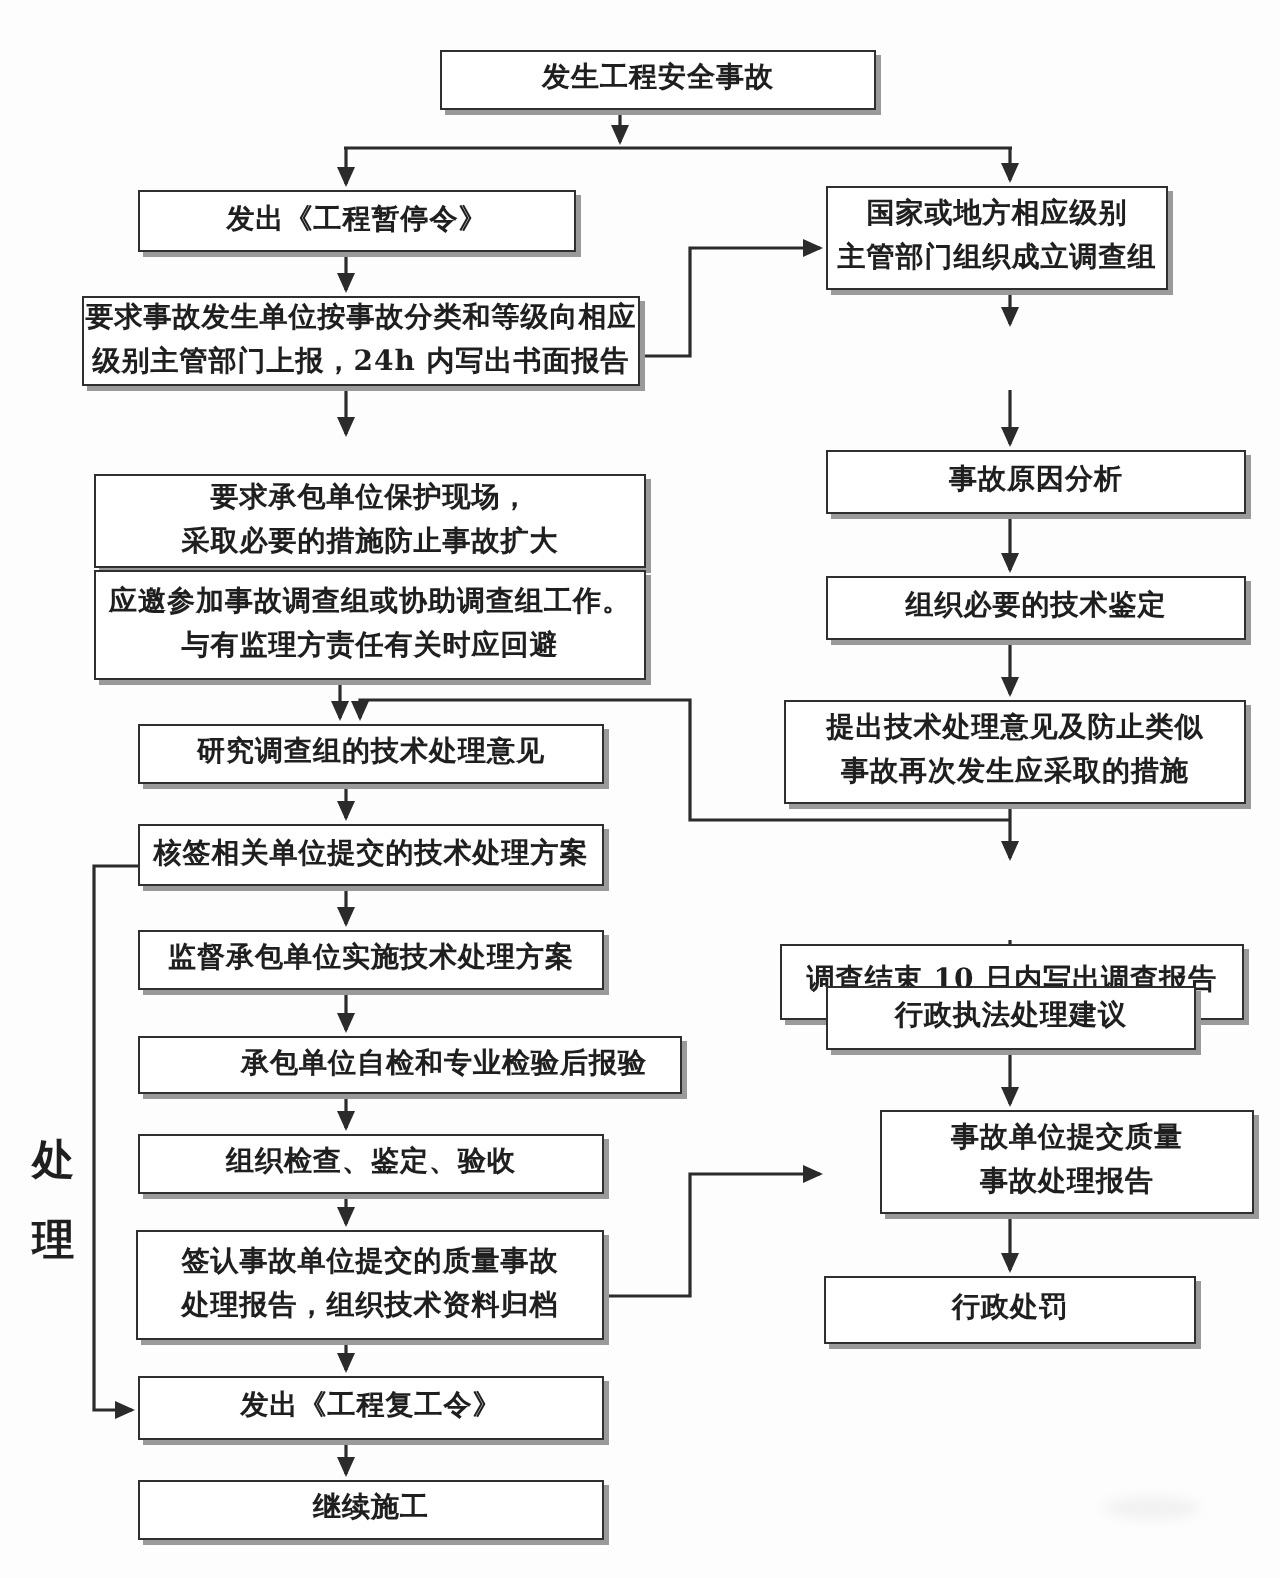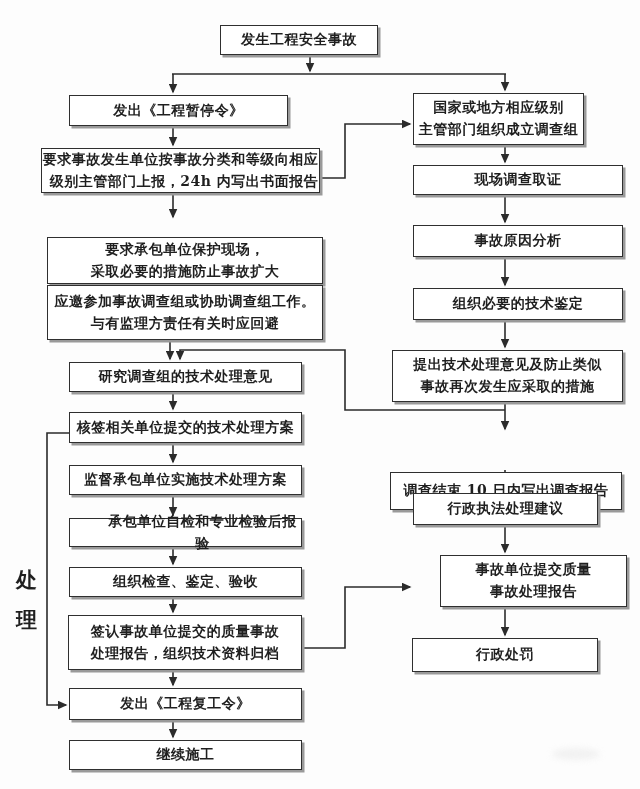--- a/index.html
+++ b/index.html
@@ -74,42 +74,41 @@
 
     <path class="cl" d="M320 178 L345 178 L345 124 L410 124" marker-end="url(#arr)"></path>
 
     <path class="cl" d="M505 410 L345 410 L345 350 L180 350 L180 359" marker-end="url(#arr)"></path>
 
     <path class="cl" d="M69 433 L47 433 L47 705 L66 705" marker-end="url(#arr)"></path>
 
     <path class="cl" d="M302 648 L345 648 L345 587 L410 587" marker-end="url(#arr)"></path>
   </svg>
 
-  <div class="node" style="left:220px;top:25px;width:158px;height:30px;">发生工程安全事故</div>
+  <div class="node" style="left:220px;top:25px;width:218px;height:30px;">发生工程安全事故</div>
 
   <div class="node" style="left:69px;top:95px;width:219px;height:31px;">发出《工程暂停令》</div>
-  <div class="node" style="left:41px;top:148px;width:279px;height:45px;text-align:right;">要求事故发生单位按事故分类和等级向相应
+  <div class="node" style="left:41px;top:148px;width:279px;height:45px;">要求事故发生单位按事故分类和等级向相应
 级别主管部门上报，24h 内写出书面报告</div>
   <div class="node" style="left:47px;top:220px;width:276px;height:47px;margin-top:17px;">要求承包单位保护现场，
 采取必要的措施防止事故扩大</div>
   <div class="node" style="left:47px;top:285px;width:276px;height:55px;">应邀参加事故调查组或协助调查组工作。
 与有监理方责任有关时应回避</div>
   <div class="node" style="left:69px;top:362px;width:233px;height:30px;">研究调查组的技术处理意见</div>
   <div class="node" style="left:69px;top:412px;width:233px;height:31px;">核签相关单位提交的技术处理方案</div>
   <div class="node" style="left:69px;top:465px;width:233px;height:30px;">监督承包单位实施技术处理方案</div>
-  <div class="node" style="left:69px;top:518px;width:233px;height:29px;padding-left:34px;">承包单位自检和专业检验后报验</div>
+  <div class="node" style="left:69px;top:518px;width:272px;height:29px;padding-left:34px;">承包单位自检和专业检验后报验</div>
   <div class="node" style="left:69px;top:567px;width:233px;height:30px;">组织检查、鉴定、验收</div>
   <div class="node" style="left:68px;top:615px;width:234px;height:55px;">签认事故单位提交的质量事故
 处理报告，组织技术资料归档</div>
   <div class="node" style="left:69px;top:688px;width:233px;height:32px;">发出《工程复工令》</div>
   <div class="node" style="left:69px;top:740px;width:233px;height:30px;">继续施工</div>
 
   <div class="node" style="left:413px;top:93px;width:171px;height:52px;">国家或地方相应级别
 主管部门组织成立调查组</div>
-  <div class="node" style="left:413px;top:165px;width:210px;height:30px;">现场调查取证</div>
   <div class="node" style="left:413px;top:225px;width:210px;height:32px;">事故原因分析</div>
   <div class="node" style="left:413px;top:288px;width:210px;height:32px;">组织必要的技术鉴定</div>
   <div class="node" style="left:392px;top:350px;width:231px;height:52px;">提出技术处理意见及防止类似
 事故再次发生应采取的措施</div>
   <div class="node" style="left:390px;top:432px;width:232px;height:38px;margin-top:40px;">调查结束 10 日内写出调查报告</div>
   <div class="node" style="left:413px;top:493px;width:185px;height:32px;">行政执法处理建议</div>
   <div class="node" style="left:413px;top:555px;width:187px;height:52px;margin-left:27px;">事故单位提交质量
 事故处理报告</div>
   <div class="node" style="left:412px;top:638px;width:186px;height:34px;">行政处罚</div>
 

